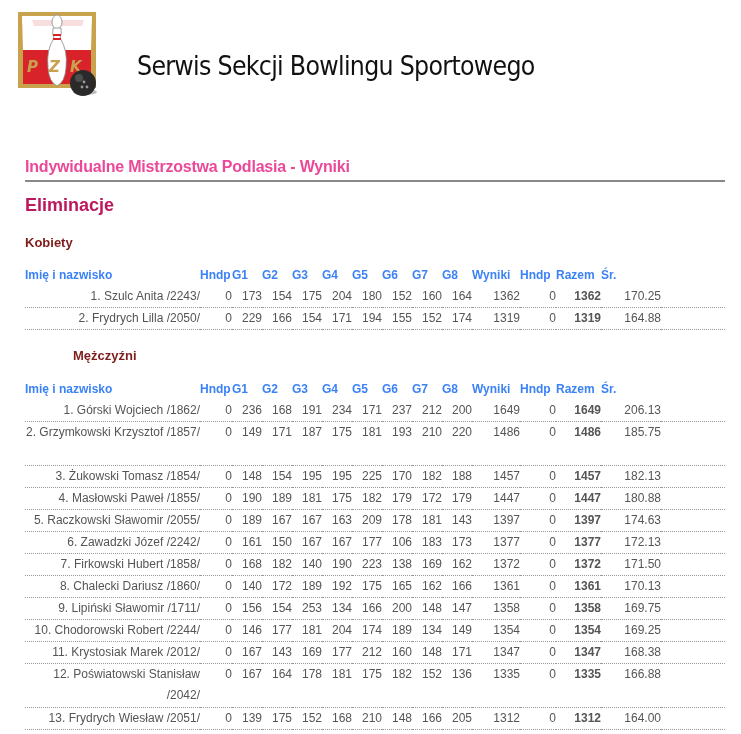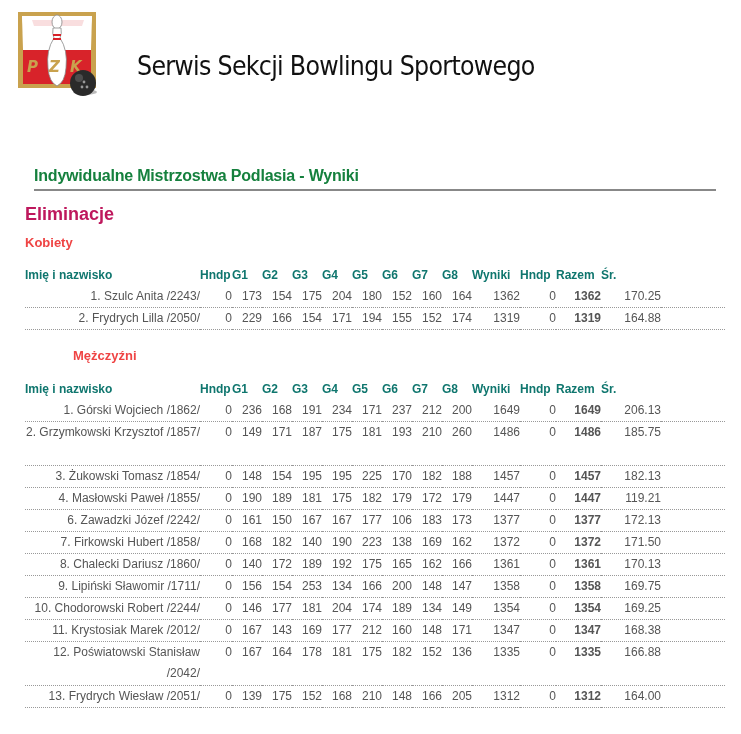--- a/index.html
+++ b/index.html
@@ -4,26 +4,26 @@
 <style>
   html, body { margin: 0; padding: 0; background: #ffffff; }
   body { width: 741px; height: 734px; overflow: hidden; position: relative;
          font-family: "Liberation Sans", sans-serif; color: #555555; }
   .header { position: absolute; left: 0; top: 0; width: 741px; height: 110px; }
   .logo { position: absolute; left: 18px; top: 12px; width: 82px; height: 86px; }
   .site-title { position: absolute; left: 137px; top: 32px; font-family: "DejaVu Sans", sans-serif;
                 font-size: 27px; color: #111111; letter-spacing: -0.8px; transform: scaleX(0.88);
                 transform-origin: left center; white-space: nowrap; font-weight: normal; }
   .content { position: absolute; left: 25px; top: 158px; width: 700px; }
-  .page-title { font-size: 16px; font-weight: bold; color: #15803d; padding-bottom: 4px;
-                border-bottom: 2px solid #888888; margin: 9px; letter-spacing: -0.2px; }
+  .page-title { font-size: 16px; font-weight: bold; color: #ec4899; padding-bottom: 4px;
+                border-bottom: 2px solid #888888; margin: 0; letter-spacing: -0.2px; }
   .section-title { font-size: 18px; font-weight: bold; color: #be185d; margin: 13px 0 0 0; }
-  .group-title { font-size: 13px; font-weight: bold; color: #ef4444; margin: 0; position: absolute; }
+  .group-title { font-size: 13px; font-weight: bold; color: #7f1d1d; margin: 0; position: absolute; }
   table.results { border-collapse: collapse; position: absolute; left: 0; width: 700px; font-size: 12px; }
-  table.results th { font-weight: bold; text-align: left; color: #0f766e; height: 22px; padding: 0; font-size: 12px; }
+  table.results th { font-weight: bold; text-align: left; color: #3b82f6; height: 22px; padding: 0; font-size: 12px; }
   table.results td { padding: 0; height: 21px; color: #555; border-bottom: 1px dotted #999; vertical-align: top; line-height: 21px; }
   table.results tr.tall td { height: 43px; }
   .c-name { width: 168px; text-align: left; }
   .c-hndp { width: 32px; text-align: right; }
   .c-g { width: 30px; text-align: right; }
   .c-wyn { width: 48px; text-align: right; }
   .c-hndp2 { width: 36px; text-align: right; }
   .c-razem { width: 45px; text-align: right; font-weight: bold; }
   .c-avg { width: 60px; text-align: right; }
   .c-pad { }
@@ -170,21 +170,21 @@
         <tr class="tall">
           <td class="c-name"><span>2. Grzymkowski Krzysztof /1857/</span></td>
           <td class="c-hndp">0</td>
           <td class="c-g">149</td>
           <td class="c-g">171</td>
           <td class="c-g">187</td>
           <td class="c-g">175</td>
           <td class="c-g">181</td>
           <td class="c-g">193</td>
           <td class="c-g hi">210</td>
-          <td class="c-g hi">260</td>
+          <td class="c-g hi">220</td>
           <td class="c-wyn">1486</td>
           <td class="c-hndp2">0</td>
           <td class="c-razem">1486</td>
           <td class="c-avg">185.75</td>
           <td class="c-pad"></td>
         </tr>
         <tr>
           <td class="c-name"><span>3. Żukowski Tomasz /1854/</span></td>
           <td class="c-hndp">0</td>
           <td class="c-g">148</td>
@@ -208,21 +208,38 @@
           <td class="c-g">189</td>
           <td class="c-g">181</td>
           <td class="c-g">175</td>
           <td class="c-g">182</td>
           <td class="c-g">179</td>
           <td class="c-g">172</td>
           <td class="c-g">179</td>
           <td class="c-wyn">1447</td>
           <td class="c-hndp2">0</td>
           <td class="c-razem">1447</td>
-          <td class="c-avg">119.21</td>
+          <td class="c-avg">180.88</td>
+          <td class="c-pad"></td>
+        </tr>
+        <tr>
+          <td class="c-name"><span>5. Raczkowski Sławomir /2055/</span></td>
+          <td class="c-hndp">0</td>
+          <td class="c-g">189</td>
+          <td class="c-g">167</td>
+          <td class="c-g">167</td>
+          <td class="c-g">163</td>
+          <td class="c-g hi">209</td>
+          <td class="c-g">178</td>
+          <td class="c-g">181</td>
+          <td class="c-g">143</td>
+          <td class="c-wyn">1397</td>
+          <td class="c-hndp2">0</td>
+          <td class="c-razem">1397</td>
+          <td class="c-avg">174.63</td>
           <td class="c-pad"></td>
         </tr>
         <tr>
           <td class="c-name"><span>6. Zawadzki Józef /2242/</span></td>
           <td class="c-hndp">0</td>
           <td class="c-g">161</td>
           <td class="c-g">150</td>
           <td class="c-g">167</td>
           <td class="c-g">167</td>
           <td class="c-g">177</td>

